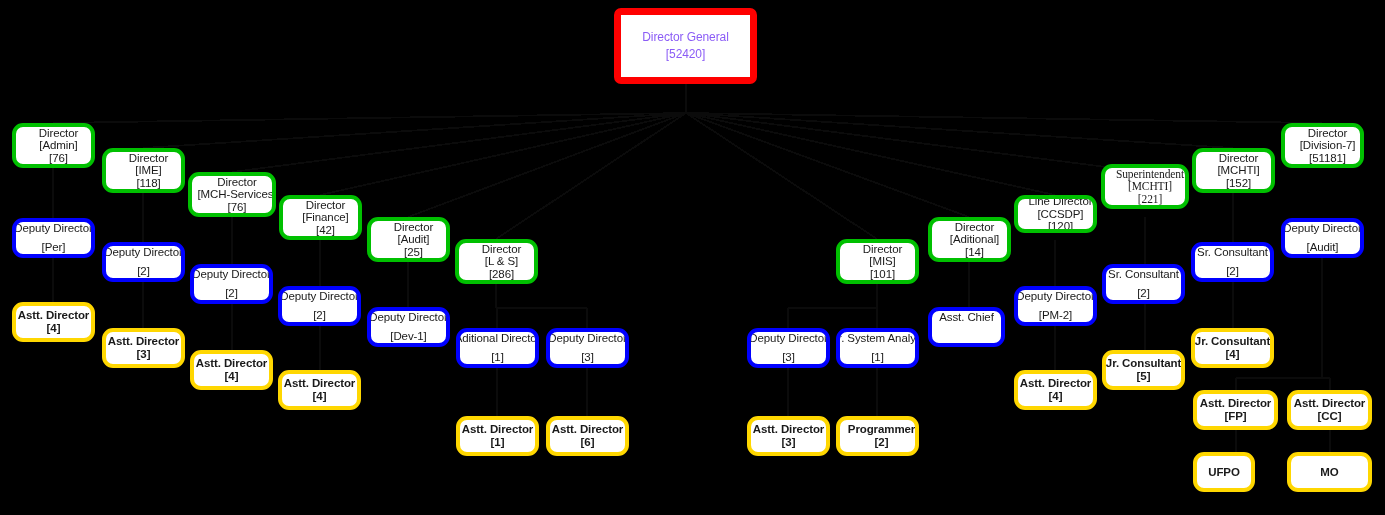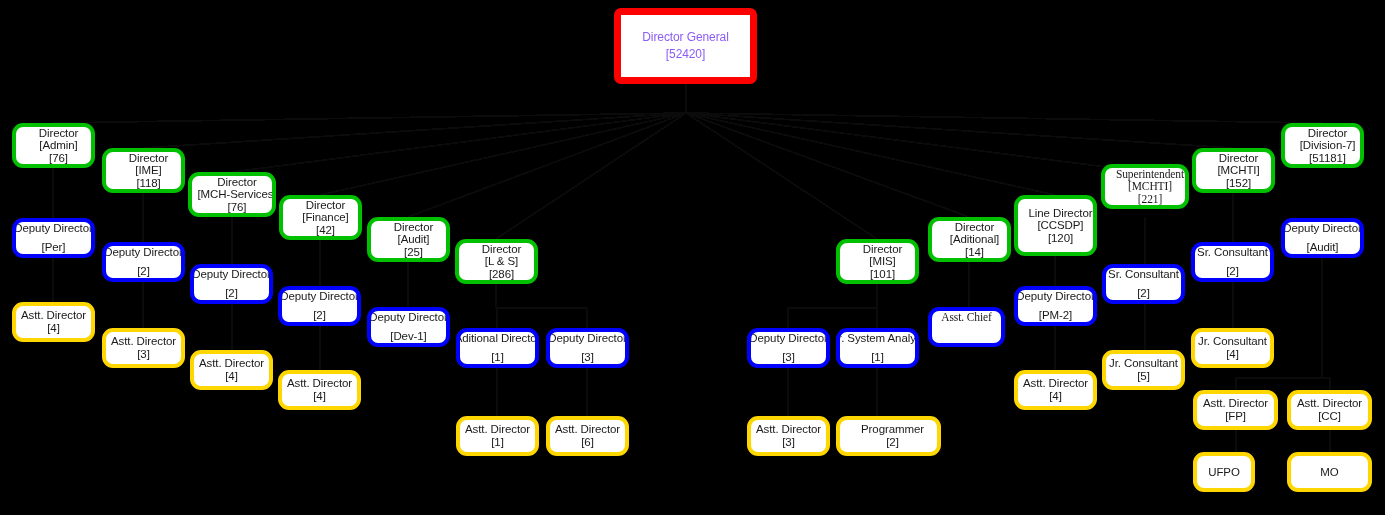--- a/index.html
+++ b/index.html
@@ -37,21 +37,21 @@
   .node.root{
     border-color:#ff0000;
     border-width:7px;
     border-radius:7px;
     font-size:12px;
     line-height:17px;
     color:#8b5cf6;
   }
   .lvl-green{border-color:#00c000;padding-left:10px;}
   .lvl-blue{border-color:#0000ff;justify-content:space-between;}
-  .lvl-yellow{border-color:#ffd700;}
+  .lvl-yellow{border-color:#ffd700;font-weight:bold;}
 </style>
 </head>
 <body>
 
 <div id="stage">
   <svg id="wires">
       <line x1="686" y1="84" x2="686" y2="113" stroke="#0b0b0b" stroke-width="2.4" shape-rendering="crispEdges"></line>
       <line x1="686" y1="113" x2="53" y2="123" stroke="#0b0b0b" stroke-width="1.7" shape-rendering="crispEdges"></line>
       <line x1="686" y1="113" x2="143" y2="148" stroke="#0b0b0b" stroke-width="1.7" shape-rendering="crispEdges"></line>
       <line x1="686" y1="113" x2="232" y2="172" stroke="#0b0b0b" stroke-width="1.7" shape-rendering="crispEdges"></line>
@@ -137,21 +137,21 @@
       <div class="node lvl-green" style="left: 836px; top: 239px; width: 83px; height: 45px;">
         <span class="ln">Director</span>
         <span class="ln">[MIS]</span>
         <span class="ln">[101]</span>
       </div>
       <div class="node lvl-green" style="left: 928px; top: 217px; width: 83px; height: 45px;">
         <span class="ln">Director</span>
         <span class="ln">[Aditional]</span>
         <span class="ln">[14]</span>
       </div>
-      <div class="node lvl-green" style="left: 1014px; top: 195px; width: 83px; height: 61px; text-align: center;">
+      <div class="node lvl-green" style="left: 1014px; top: 195px; width: 83px; height: 38px; text-align: center;">
         <span class="ln">Line Director</span>
         <span class="ln">[CCSDP]</span>
         <span class="ln">[120]</span>
       </div>
       <div class="node lvl-green" style="left: 1101px; top: 164px; width: 88px; height: 45px; font-family: Liberation Serif, serif;">
         <span class="ln">Superintendent</span>
         <span class="ln">[MCHTI]</span>
         <span class="ln">[221]</span>
       </div>
       <div class="node lvl-green" style="left: 1192px; top: 148px; width: 83px; height: 45px;">
@@ -193,21 +193,21 @@
         <span class="ln">[3]</span>
       </div>
       <div class="node lvl-blue" style="left: 747px; top: 328px; width: 83px; height: 40px;">
         <span class="ln">Deputy Director</span>
         <span class="ln">[3]</span>
       </div>
       <div class="node lvl-blue" style="left: 836px; top: 328px; width: 83px; height: 40px;">
         <span class="ln">Sr. System Analyst</span>
         <span class="ln">[1]</span>
       </div>
-      <div class="node lvl-blue" style="left: 928px; top: 307px; width: 77px; height: 40px; font-family: Liberation Serif, serif;">
+      <div class="node lvl-blue" style="left: 928px; top: 307px; width: 77px; height: 40px;">
         <span class="ln">Asst. Chief</span>
       </div>
       <div class="node lvl-blue" style="left: 1014px; top: 286px; width: 83px; height: 40px;">
         <span class="ln">Deputy Director</span>
         <span class="ln">[PM-2]</span>
       </div>
       <div class="node lvl-blue" style="left: 1102px; top: 264px; width: 83px; height: 40px;">
         <span class="ln">Sr. Consultant</span>
         <span class="ln">[2]</span>
       </div>
@@ -240,21 +240,21 @@
         <span class="ln">[1]</span>
       </div>
       <div class="node lvl-yellow" style="left: 546px; top: 416px; width: 83px; height: 40px;">
         <span class="ln">Astt. Director</span>
         <span class="ln">[6]</span>
       </div>
       <div class="node lvl-yellow" style="left: 747px; top: 416px; width: 83px; height: 40px;">
         <span class="ln">Astt. Director</span>
         <span class="ln">[3]</span>
       </div>
-      <div class="node lvl-yellow" style="left: 836px; top: 416px; width: 105px; height: 40px; padding-left: 8px;">
+      <div class="node lvl-yellow" style="left: 836px; top: 416px; width: 83px; height: 40px; padding-left: 8px;">
         <span class="ln">Programmer</span>
         <span class="ln">[2]</span>
       </div>
       <div class="node lvl-yellow" style="left: 1014px; top: 370px; width: 83px; height: 40px;">
         <span class="ln">Astt. Director</span>
         <span class="ln">[4]</span>
       </div>
       <div class="node lvl-yellow" style="left: 1102px; top: 350px; width: 83px; height: 40px;">
         <span class="ln">Jr. Consultant</span>
         <span class="ln">[5]</span>

